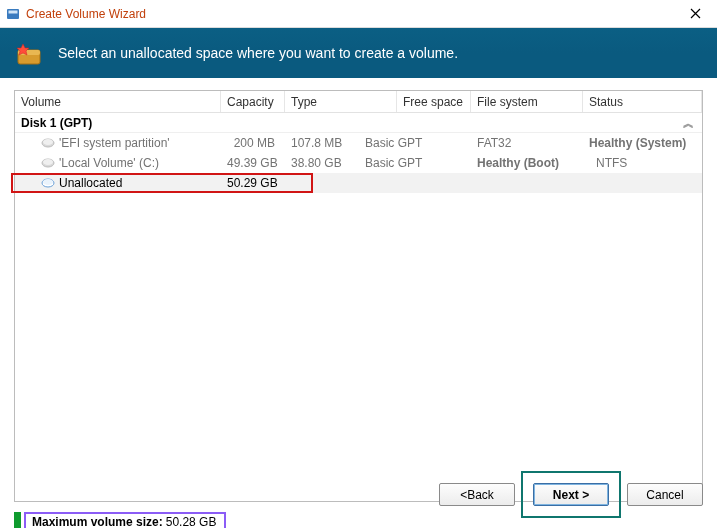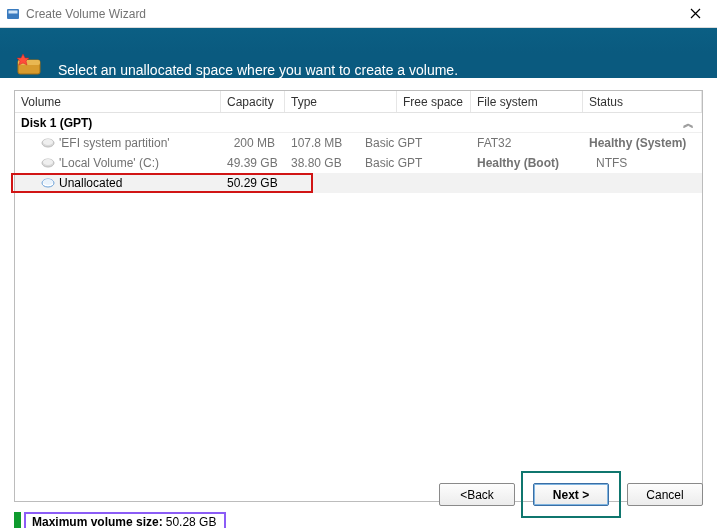--- a/index.html
+++ b/index.html
@@ -2,24 +2,24 @@
 <html><head>
 <meta charset="utf-8">
 <style>
   * { box-sizing: border-box; font-family: "Segoe UI", Tahoma, sans-serif; }
   html, body { margin: 0; padding: 0; }
   body { width: 717px; height: 528px; background: #fff; overflow: hidden; font-size: 12px; color: #000; }
 
   .titlebar { height: 28px; display: flex; align-items: center; padding: 0 0 0 6px; border-bottom: 1px solid #dcdcdc; }
   .titlebar .app-icon { width: 14px; height: 14px; margin-right: 6px; display: inline-block; }
   .titlebar .app-icon svg { width: 14px; height: 14px; }
-  .titlebar .title { font-size: 12px; color: #737373; }
+  .titlebar .title { font-size: 12px; color: #c2410c; }
   .titlebar .close { margin-left: auto; width: 44px; height: 28px; display: flex; align-items: center; justify-content: center; font-size: 14px; cursor: default; }
 
-  .banner { height: 50px; background: linear-gradient(to bottom, #0b5f84 0%, #0a5a7f 50%, #0a5a7f 100%); display: flex; align-items: flex-end; padding: 0 14px; color: #fff; }
+  .banner { height: 50px; background: linear-gradient(to bottom, #0b5f84 0%, #0a5a7f 50%, #0a5a7f 100%); display: flex; align-items: center; padding: 0 14px; color: #fff; }
   .banner .banner-icon { width: 30px; height: 30px; margin-right: 14px; }
   .banner .banner-text { font-size: 14px; }
 
   .content { padding: 12px 14px 0 14px; }
 
   .grid-wrap { border: 1px solid #bcbcbc; height: 412px; background: #fff; position: relative; }
   .grid-head { display: flex; height: 22px; border-bottom: 1px solid #e2e2e2; background: #fff; font-size: 12px; color: #333; }
   .grid-head .col { display: flex; align-items: center; padding: 0 6px; border-right: 1px solid #e6e6e6; }
   .col-volume { flex: 0 0 206px; }
   .col-capacity { flex: 0 0 64px; justify-content: flex-start; }

